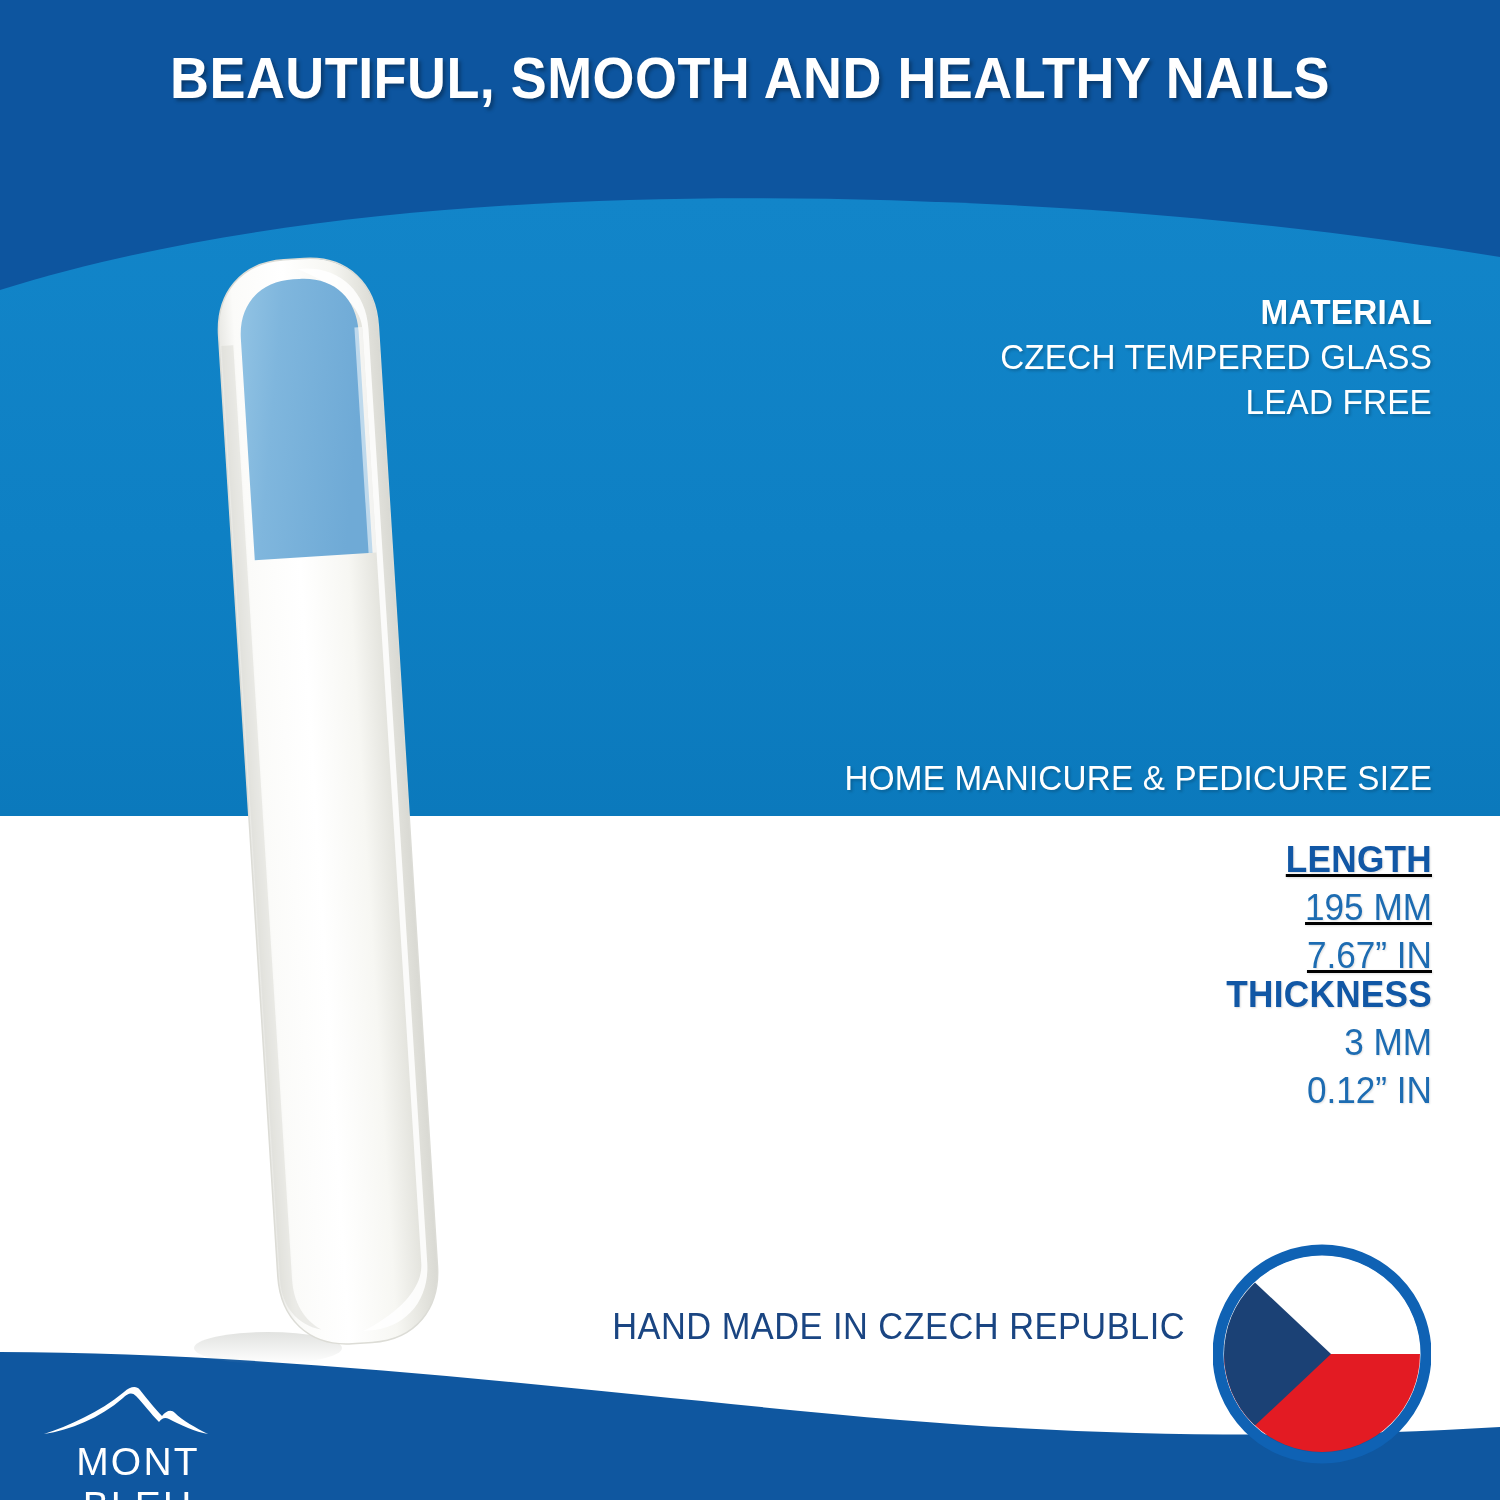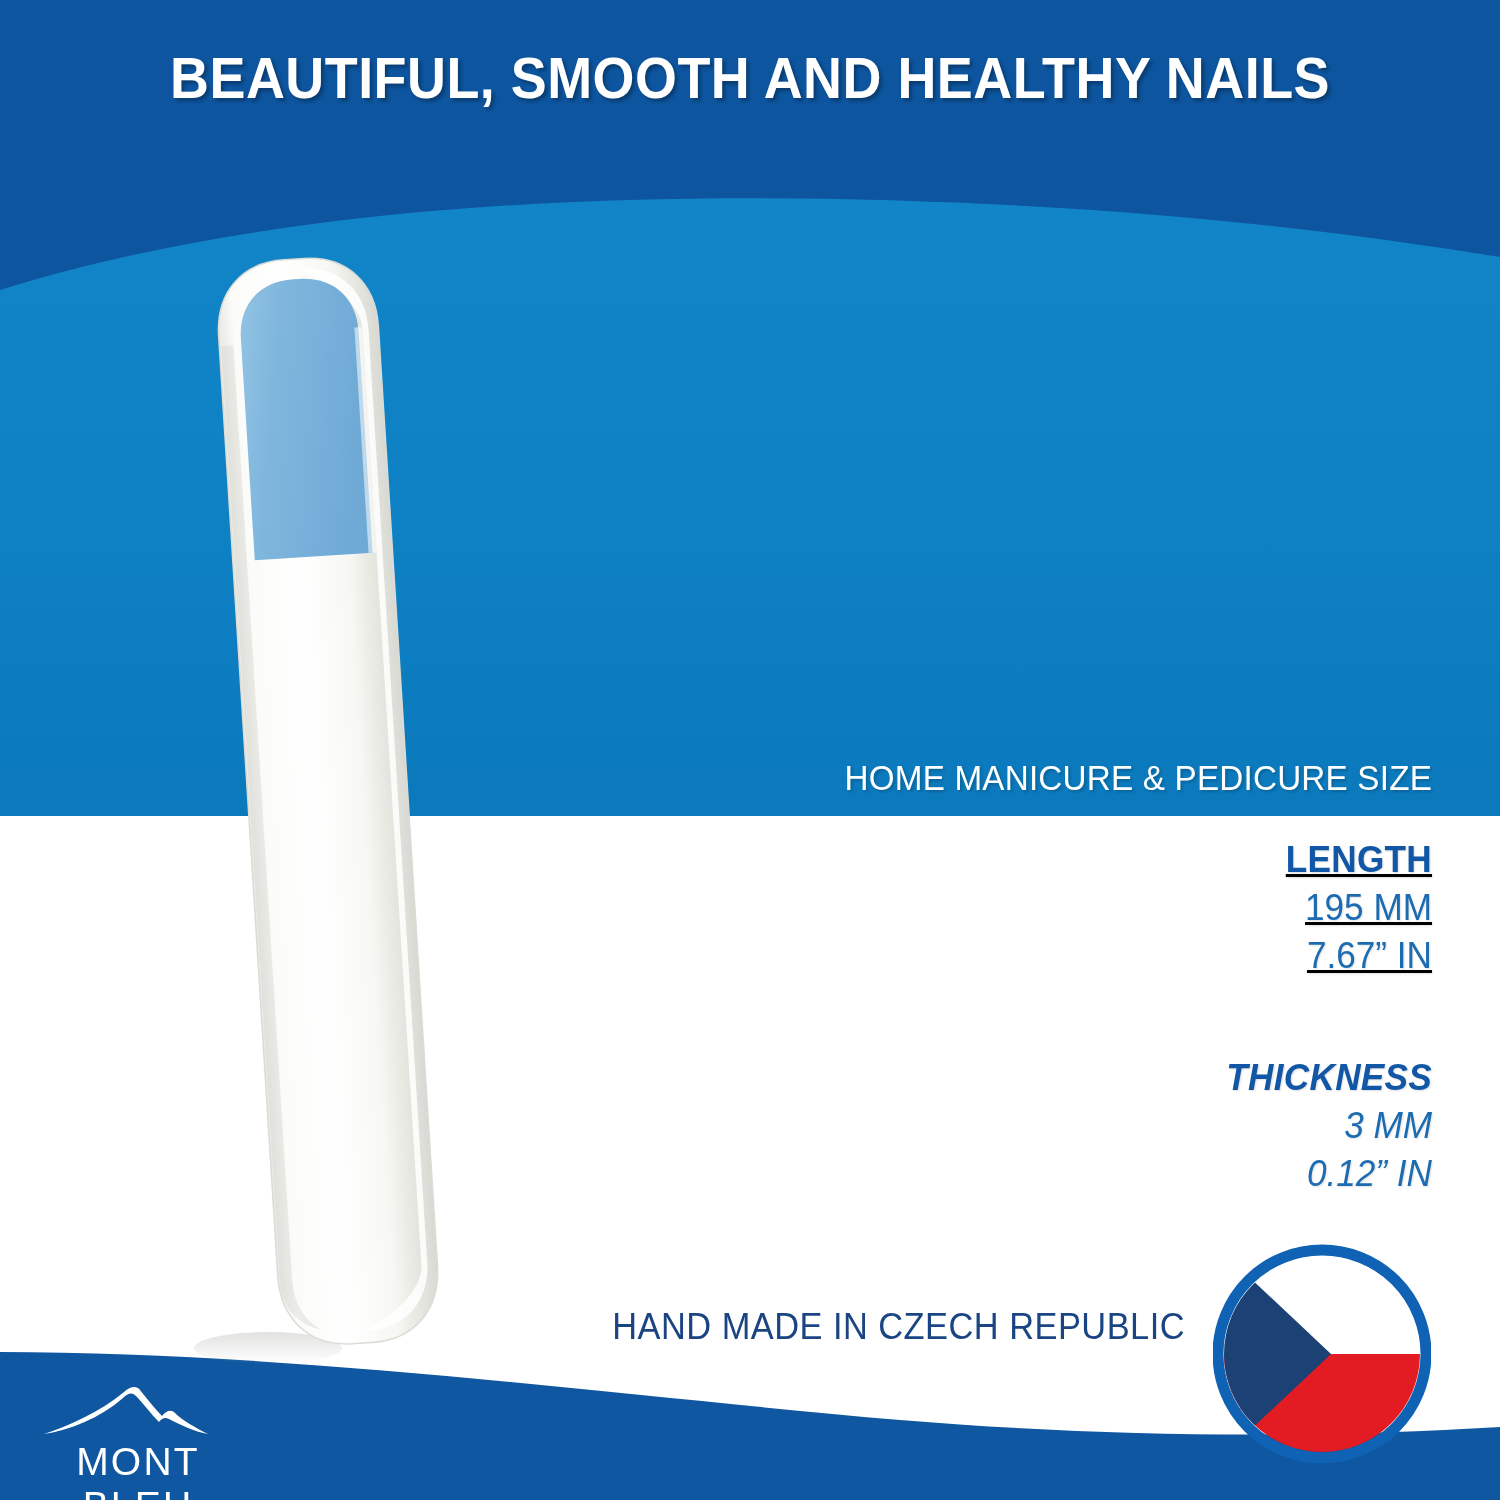--- a/index.html
+++ b/index.html
@@ -175,34 +175,39 @@
              C 270,300 292,278 326,278 Z"></path>
 
     <path fill="#FFFFFF" opacity="0.55" d="M384,330 L392,330 L392,556 L384,556 Z"></path>
 
     <path fill="#D6D6D0" opacity="0.45" d="M250,340 L262,340 L262,1276 C262,1300 272,1318 288,1328 C264,1322 250,1302 250,1276 Z"></path>
   </g>
 </svg>
 
 <div class="spec-col">
 
+  <div class="spec-block">
+    <div class="spec-head">MATERIAL</div>
+    <div class="spec-line">CZECH TEMPERED GLASS</div>
+    <div class="spec-line">LEAD FREE</div>
+  </div>
 
   <div class="gap-lg"></div>
 
 </div>
 
 <div class="size-banner">HOME MANICURE &amp; PEDICURE SIZE</div>
 
 <div class="meas" style="top:836px;text-decoration:underline;">
   <div class="meas-head">LENGTH</div>
   <div class="meas-line">195 MM</div>
   <div class="meas-line">7.67” IN</div>
 </div>
 
-<div class="meas" style="top:1054px;font-style:italic;">
+<div class="meas" style="top:971px;">
   <div class="meas-head">THICKNESS</div>
   <div class="meas-line">3 MM</div>
   <div class="meas-line">0.12” IN</div>
 </div>
 
 <div class="handmade">HAND MADE IN CZECH REPUBLIC</div>
 
 <svg id="flag-badge" width="218" height="222" viewBox="0 0 218 222">
   <defs>
     <clipPath id="flagClip">

